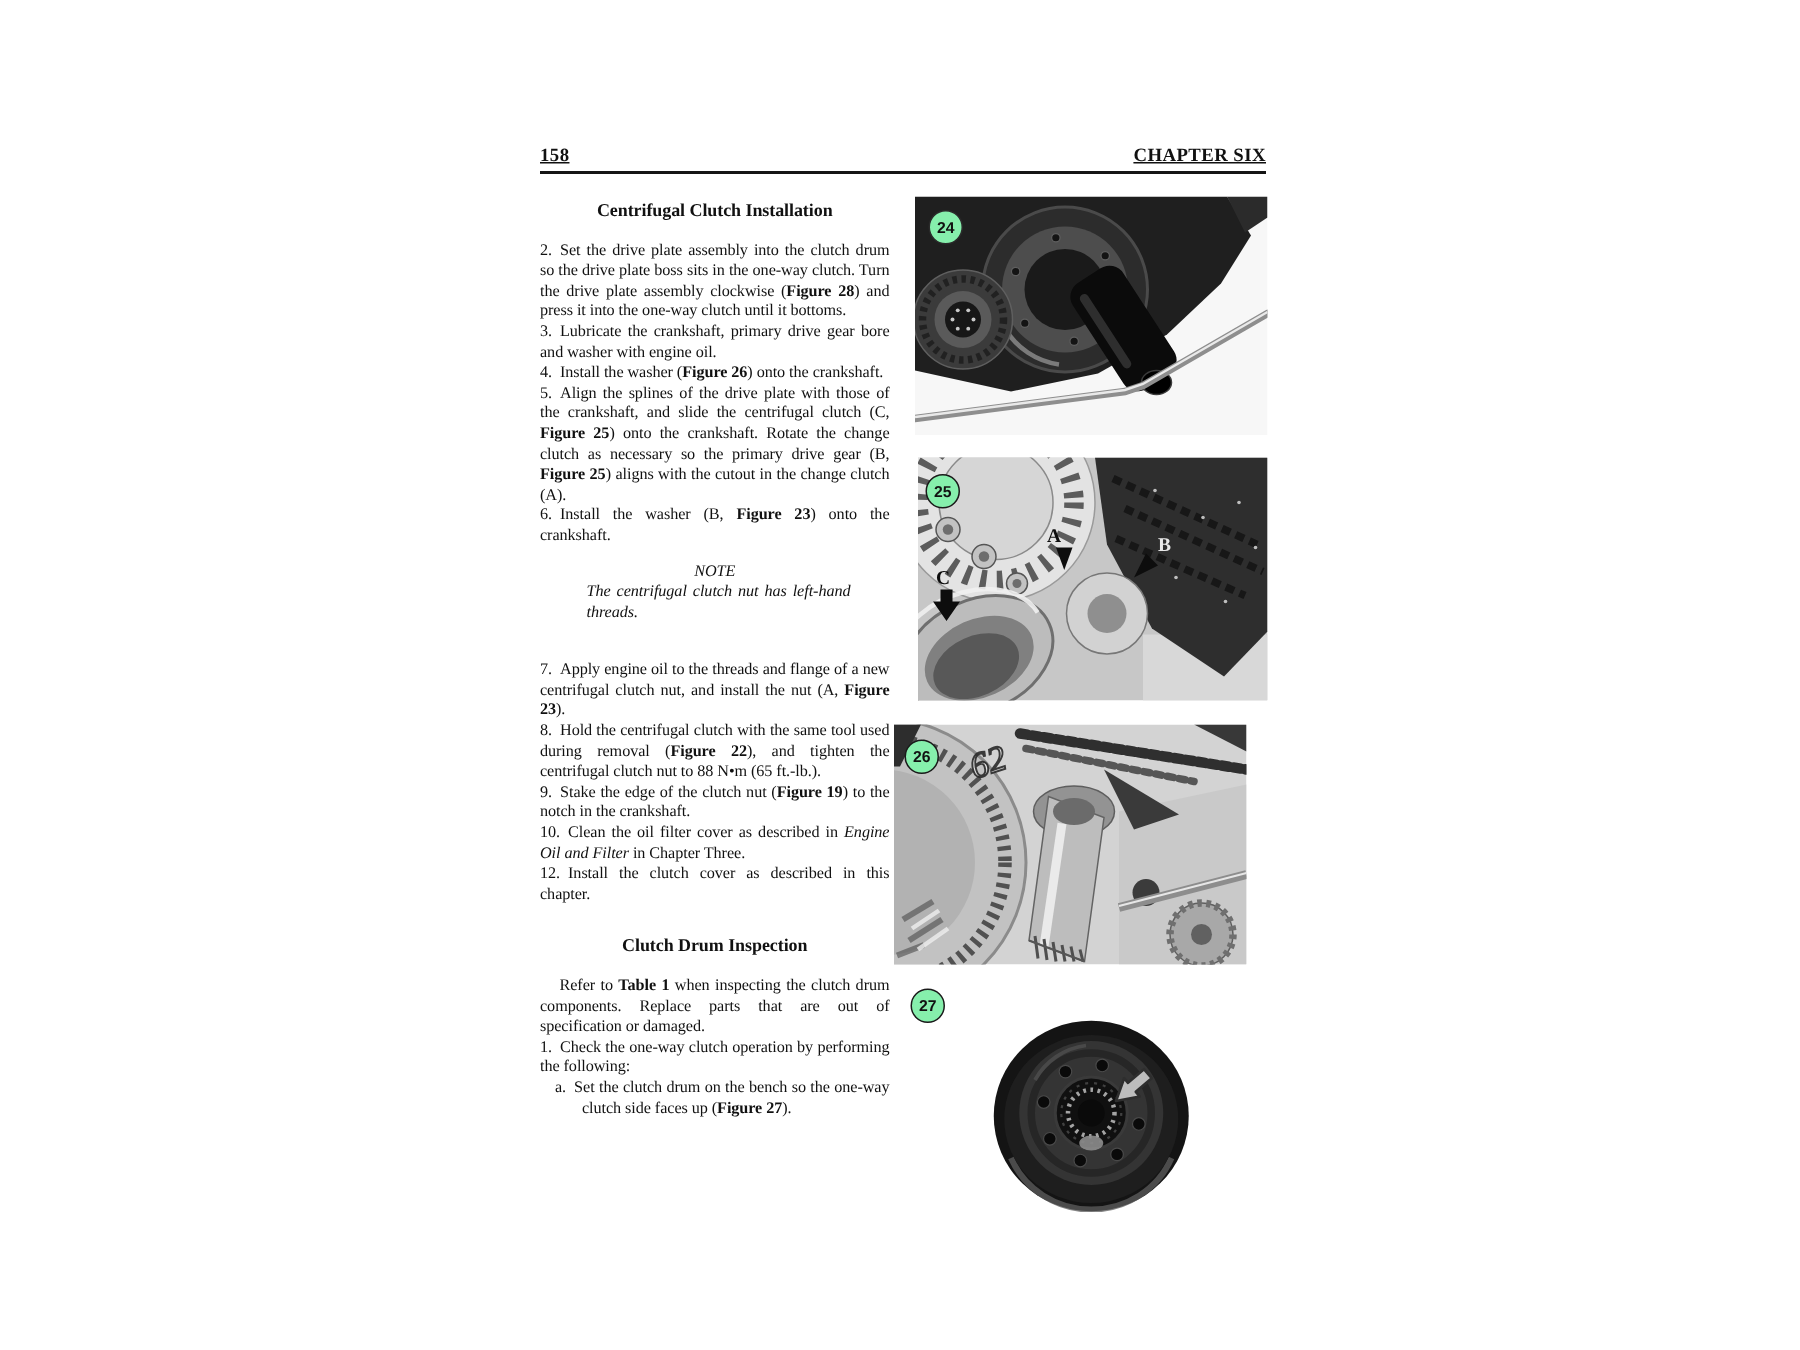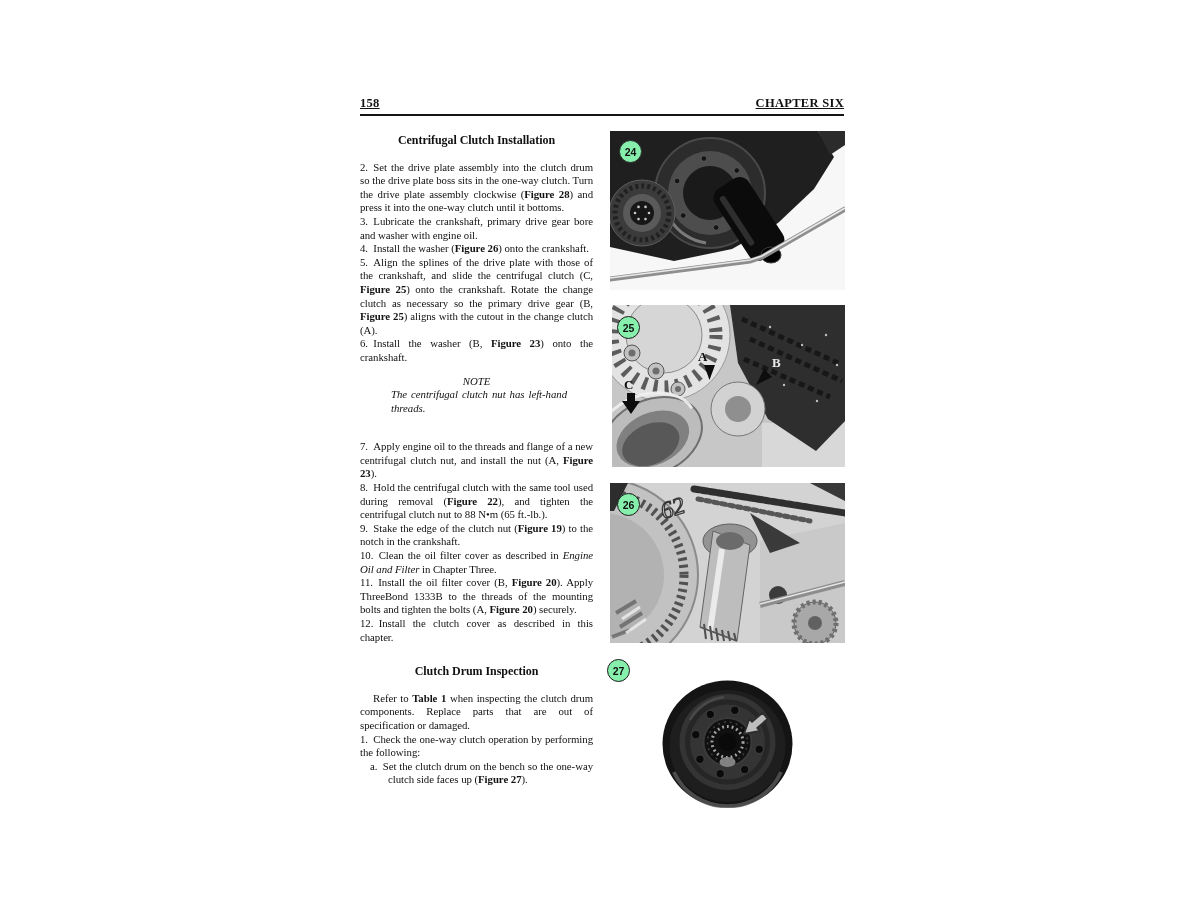--- a/index.html
+++ b/index.html
@@ -14,21 +14,21 @@
   .gap-top{margin-top:21px;}
   .note-label{text-align:center;font-style:italic;margin-top:10px;}
   .note-body{font-style:italic;margin:0 26px 25px 31px;}
   .para-indent{text-indent:13px;}
   .sub-step{padding-left:28px;text-indent:-18px;}
   .b{font-weight:bold;}
   .i{font-style:italic;}
   .fig{position:absolute;}
   #fig24{left:250px;top:35px;width:235px;height:159px;}
   #fig25{left:252px;top:209px;width:233px;height:162px;}
-  #fig26{left:250px;top:387px;width:235px;height:160px;}
+  #fig26{left:236px;top:387px;width:235px;height:160px;}
   #fig27-badge{left:247px;top:563px;}
   #fig27{left:302px;top:584px;width:131px;height:128px;}
   .badge{position:absolute;width:21px;height:21px;border-radius:50%;background:#86efac;border:1.5px solid #1a1a1a;
     font-family:"Liberation Sans",sans-serif;font-weight:bold;font-size:10.5px;color:#111;
     display:flex;align-items:center;justify-content:center;z-index:5;}
   #fig24 .badge{left:9px;top:9px;border-color:#2a2a2a;}
   #fig25 .badge{left:5px;top:11px;}
   #fig26 .badge{left:7px;top:10px;}
   .fig svg{display:block;}
   .fig-label{font-family:"Liberation Serif",serif;font-weight:bold;}
@@ -49,21 +49,20 @@
       <div class="blk step"><span>3. Lubricate the crankshaft, primary drive gear bore and washer with engine oil.</span></div>
       <div class="blk step"><span>4. Install the washer (</span><span class="b">Figure 26</span><span>) onto the crankshaft.</span></div>
       <div class="blk step"><span>5. Align the splines of the drive plate with those of the crankshaft, and slide the centrifugal clutch (C, </span><span class="b">Figure 25</span><span>) onto the crankshaft. Rotate the change clutch as necessary so the primary drive gear (B, </span><span class="b">Figure 25</span><span>) aligns with the cutout in the change clutch (A).</span></div>
       <div class="blk step"><span>6. Install the washer (B, </span><span class="b">Figure 23</span><span>) onto the crankshaft.</span></div>
       <div class="blk note-label"><span>NOTE</span></div>
       <div class="blk note-body"><span>The centrifugal clutch nut has left-hand threads.</span></div>
       <div class="blk step"><span>7. Apply engine oil to the threads and flange of a new centrifugal clutch nut, and install the nut (A, </span><span class="b">Figure 23</span><span>).</span></div>
       <div class="blk step"><span>8. Hold the centrifugal clutch with the same tool used during removal (</span><span class="b">Figure 22</span><span>), and tighten the centrifugal clutch nut to 88 N•m (65 ft.-lb.).</span></div>
       <div class="blk step"><span>9. Stake the edge of the clutch nut (</span><span class="b">Figure 19</span><span>) to the notch in the crankshaft.</span></div>
       <div class="blk step"><span>10. Clean the oil filter cover as described in </span><span class="i">Engine Oil and Filter</span><span> in Chapter Three.</span></div>
-      <div class="blk step"><span>11. Install the oil filter cover (B, </span><span class="b">Figure 20</span><span>). Apply ThreeBond 1333B to the threads of the mounting bolts and tighten the bolts (A, </span><span class="b">Figure 20</span><span>) securely.</span></div>
       <div class="blk step"><span>12. Install the clutch cover as described in this chapter.</span></div>
       <div class="blk heading gap-top"><span>Clutch Drum Inspection</span></div>
       <div class="blk step para-indent"><span>Refer to </span><span class="b">Table 1</span><span> when inspecting the clutch drum components. Replace parts that are out of specification or damaged.</span></div>
       <div class="blk step"><span>1. Check the one-way clutch operation by performing the following:</span></div>
       <div class="blk step sub-step"><span>a. Set the clutch drum on the bench so the one-way clutch side faces up (</span><span class="b">Figure 27</span><span>).</span></div>
     </div>
 
   <div class="fig" id="fig24">
     <div class="badge">24</div>
     <svg width="235" height="159" viewBox="0 0 235 159">

